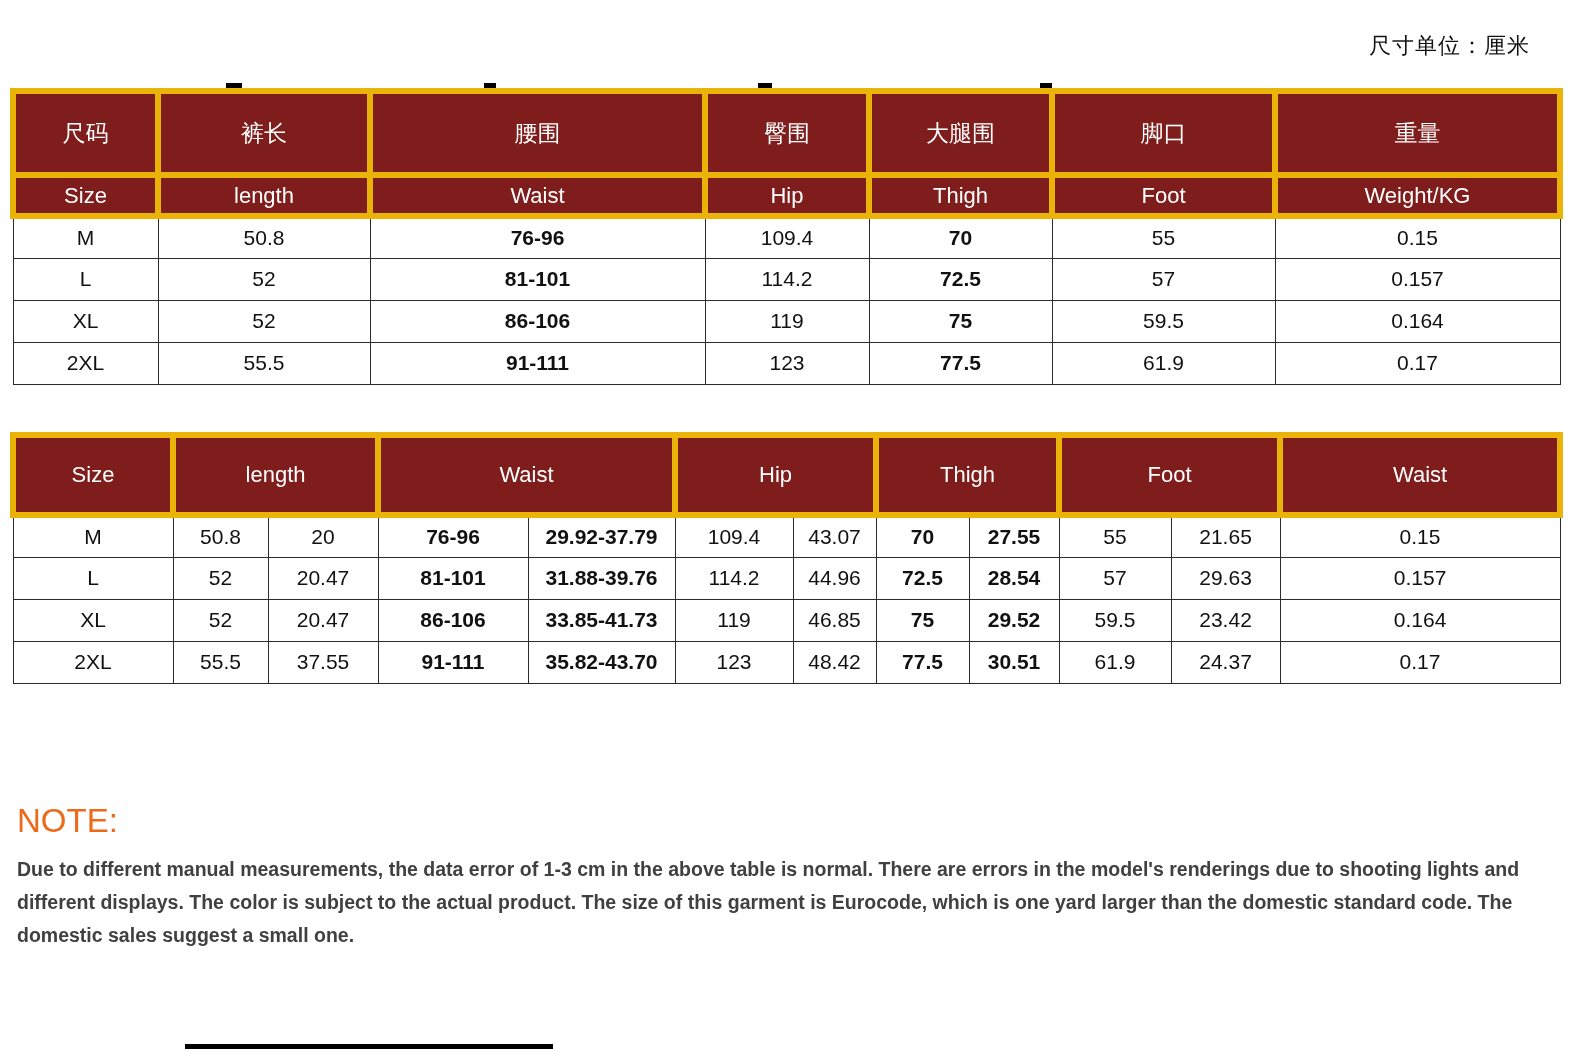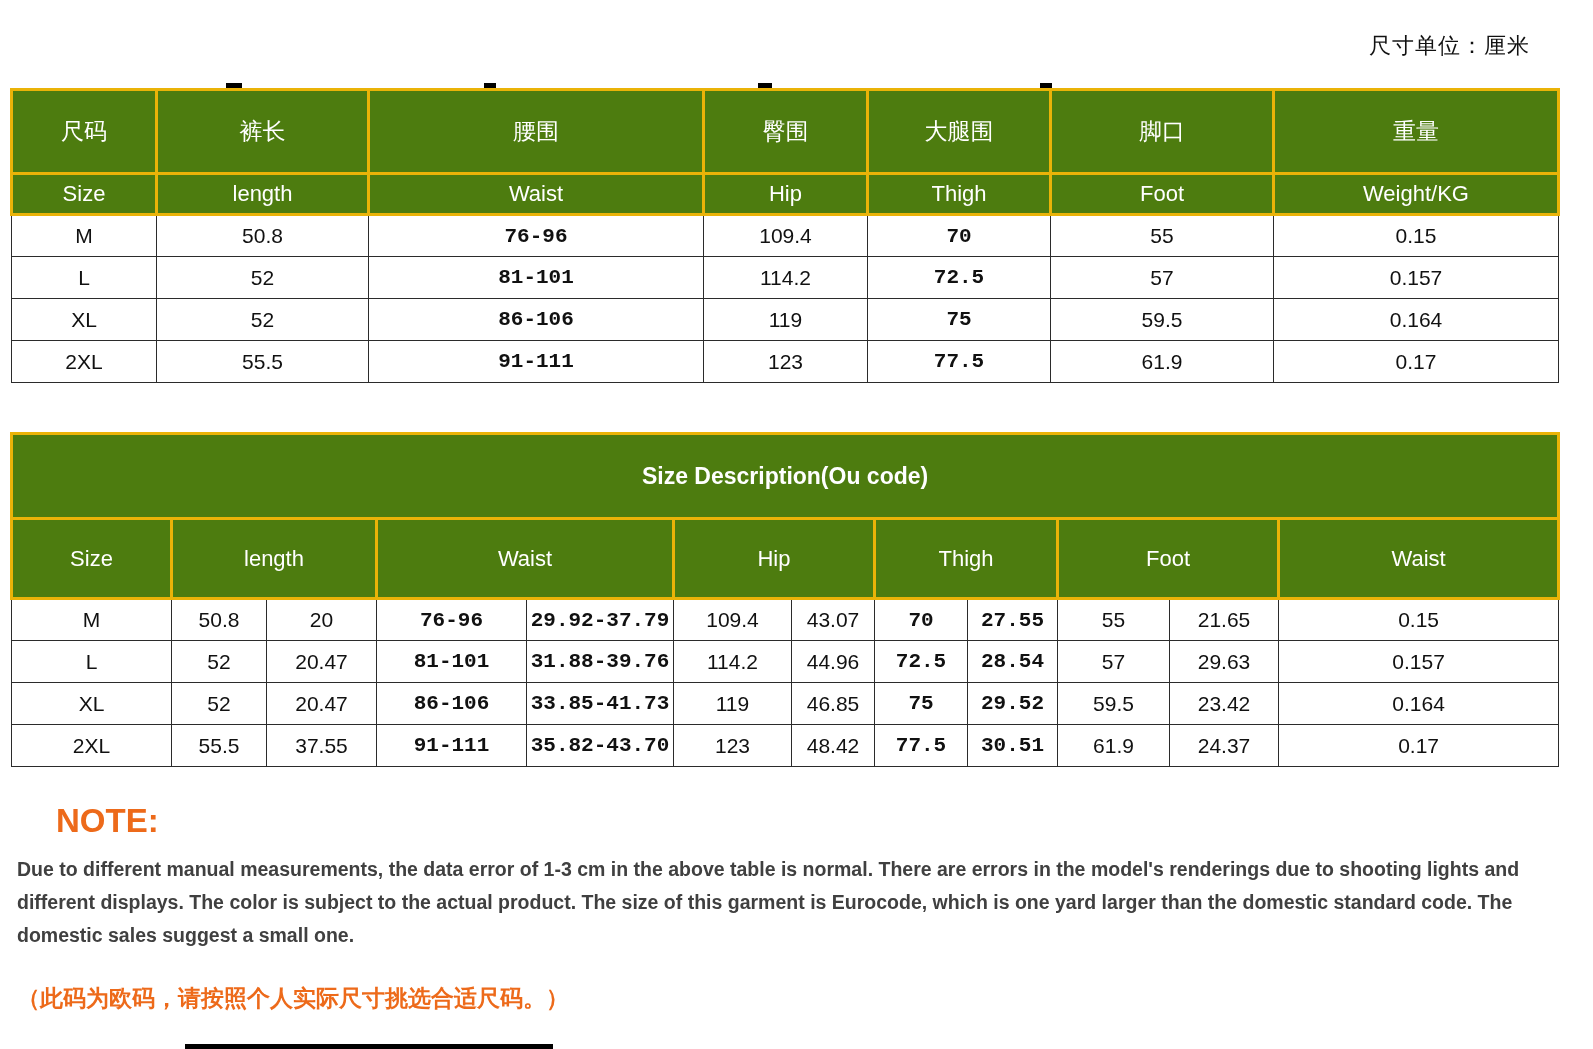--- a/index.html
+++ b/index.html
@@ -8,36 +8,36 @@
   .page { position:relative; width:1593px; height:1049px; background:#fff; overflow:hidden; }
 
   .unit-label { position:absolute; top:31px; right:63px; font-size:22px; color:#111; letter-spacing:1px; }
 
   table.tbl { position:absolute; left:10px; border-collapse:collapse; table-layout:fixed; }
   #t1 { top:88px; width:1547px; }
   #t2 { top:432px; width:1547px; }
 
   .tbl td { text-align:center; vertical-align:middle; padding:0; border:1px solid #2b2b2b;
             font-size:21px; color:#111; overflow:hidden; white-space:nowrap; }
-  .tbl td.dark { background:#4d7c0f; color:#fff; border:3px solid #eab308; }
+  .tbl td.dark { background:#7f1d1d; color:#fff; border:6px solid #eab308; }
 
   .row-cn  { height:84px; }
   .row-cn td { font-size:23px; }
   .row-en  { height:41px; }
   .row-en td { font-size:22px; }
   .row-data { height:42px; }
   .row-title { height:85px; }
   .row-title td { font-weight:700; font-size:23px; }
   .row-group { height:80px; }
   .row-group td { font-size:22px; }
   .row-unit { height:41px; }
 
-  .serif { font-family:Liberation Mono, monospace; font-weight:700; font-size:21px; }
-
-  .note-heading { position:absolute; left:17px; top:802px; font-size:33px; font-weight:700; color:#ED6A1A;margin-left:39px; }
+  .serif { font-family:Liberation Sans, sans-serif; font-weight:700; font-size:21px; }
+
+  .note-heading { position:absolute; left:17px; top:802px; font-size:33px; font-weight:400; color:#ED6A1A; }
   .note-body { position:absolute; left:17px; top:853px; width:1505px; font-size:19.5px; line-height:33px;
                font-weight:700; color:#404040; }
   .note-cn { position:absolute; left:17px; top:983px; font-size:23px; font-weight:700; color:#ED6A1A; }
 
   .artifact { position:absolute; background:#000; }
   #art-bottom { left:185px; bottom:0; width:368px; height:5px; }
   .nub { top:83px; height:6px; }
 </style>
 </head>
 <body>
@@ -128,23 +128,20 @@
       <col style="width:147px">
         <col style="width:118px">
         <col style="width:83px">
         <col style="width:93px">
       <col style="width:90px">
         <col style="width:112px">
         <col style="width:109px">
         <col style="width:280px">
     </colgroup>
     <tbody>
-        <tr class="row-title">
-      <td class="dark" colspan="12">Size Description(Ou code)</td>
-    </tr>
     <tr class="row-group">
       <td class="dark">Size</td>
       <td class="dark" colspan="2">length</td>
       <td class="dark" colspan="2">Waist</td>
       <td class="dark" colspan="2">Hip</td>
       <td class="dark" colspan="2">Thigh</td>
       <td class="dark" colspan="2">Foot</td>
       <td class="dark">Waist</td>
     </tr>
     <tr class="row-data">
@@ -201,16 +198,15 @@
       <td class="serif">30.51</td>
       <td>61.9</td>
       <td>24.37</td>
       <td>0.17</td>
     </tr>
   </tbody>
     </table>
 
   <div class="note-heading">NOTE:</div>
   <div class="note-body">Due to different manual measurements, the data error of 1-3 cm in the above table is normal. There are errors in the model's renderings due to shooting lights and different displays. The color is subject to the actual product. The size of this garment is Eurocode, which is one yard larger than the domestic standard code. The domestic sales suggest a small one.</div>
-  <div class="note-cn">（此码为欧码，请按照个人实际尺寸挑选合适尺码。）</div>
 
   <div class="artifact" id="art-bottom"></div>
 </div>
 
 </body></html>

